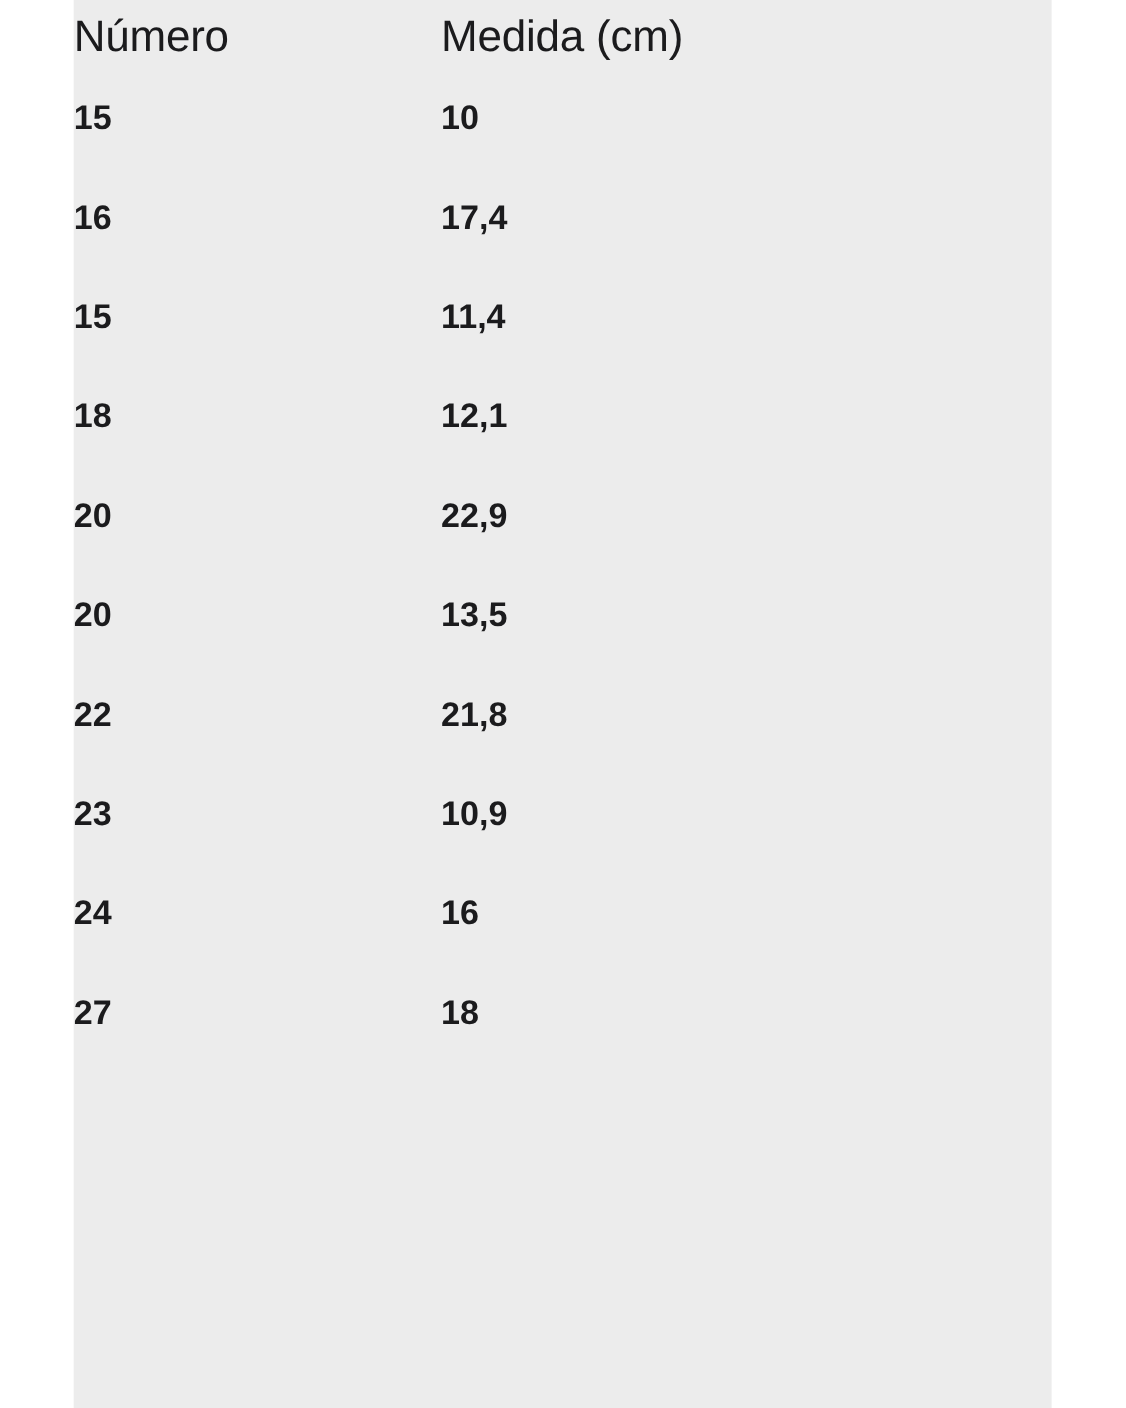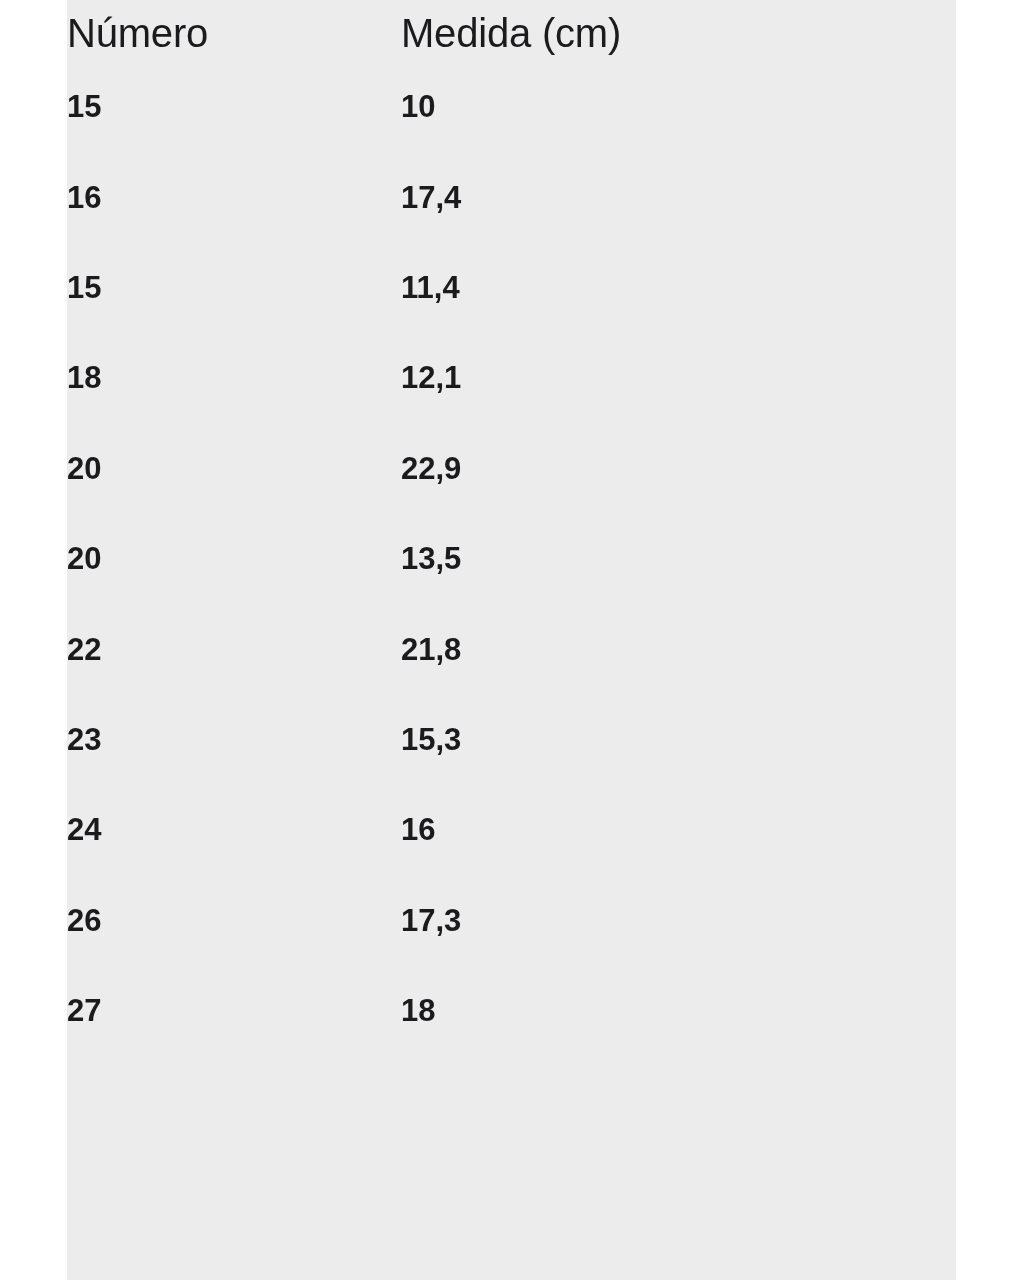--- a/index.html
+++ b/index.html
@@ -116,29 +116,25 @@
         <tr>
           <td class="cell-pad-numero">20</td>
           <td class="cell-pad-medida">13,5</td>
         </tr>
         <tr>
           <td class="cell-pad-numero">22</td>
           <td class="cell-pad-medida">21,8</td>
         </tr>
         <tr>
           <td class="cell-pad-numero">23</td>
-          <td class="cell-pad-medida">15,3</td>
+          <td class="cell-pad-medida">10,9</td>
         </tr>
         <tr>
           <td class="cell-pad-numero">24</td>
           <td class="cell-pad-medida">16</td>
-        </tr>
-        <tr>
-          <td class="cell-pad-numero">26</td>
-          <td class="cell-pad-medida">17,3</td>
         </tr>
         <tr>
           <td class="cell-pad-numero">27</td>
           <td class="cell-pad-medida">18</td>
         </tr>
       </tbody>
     </table>
 
   </div>
 </div>

